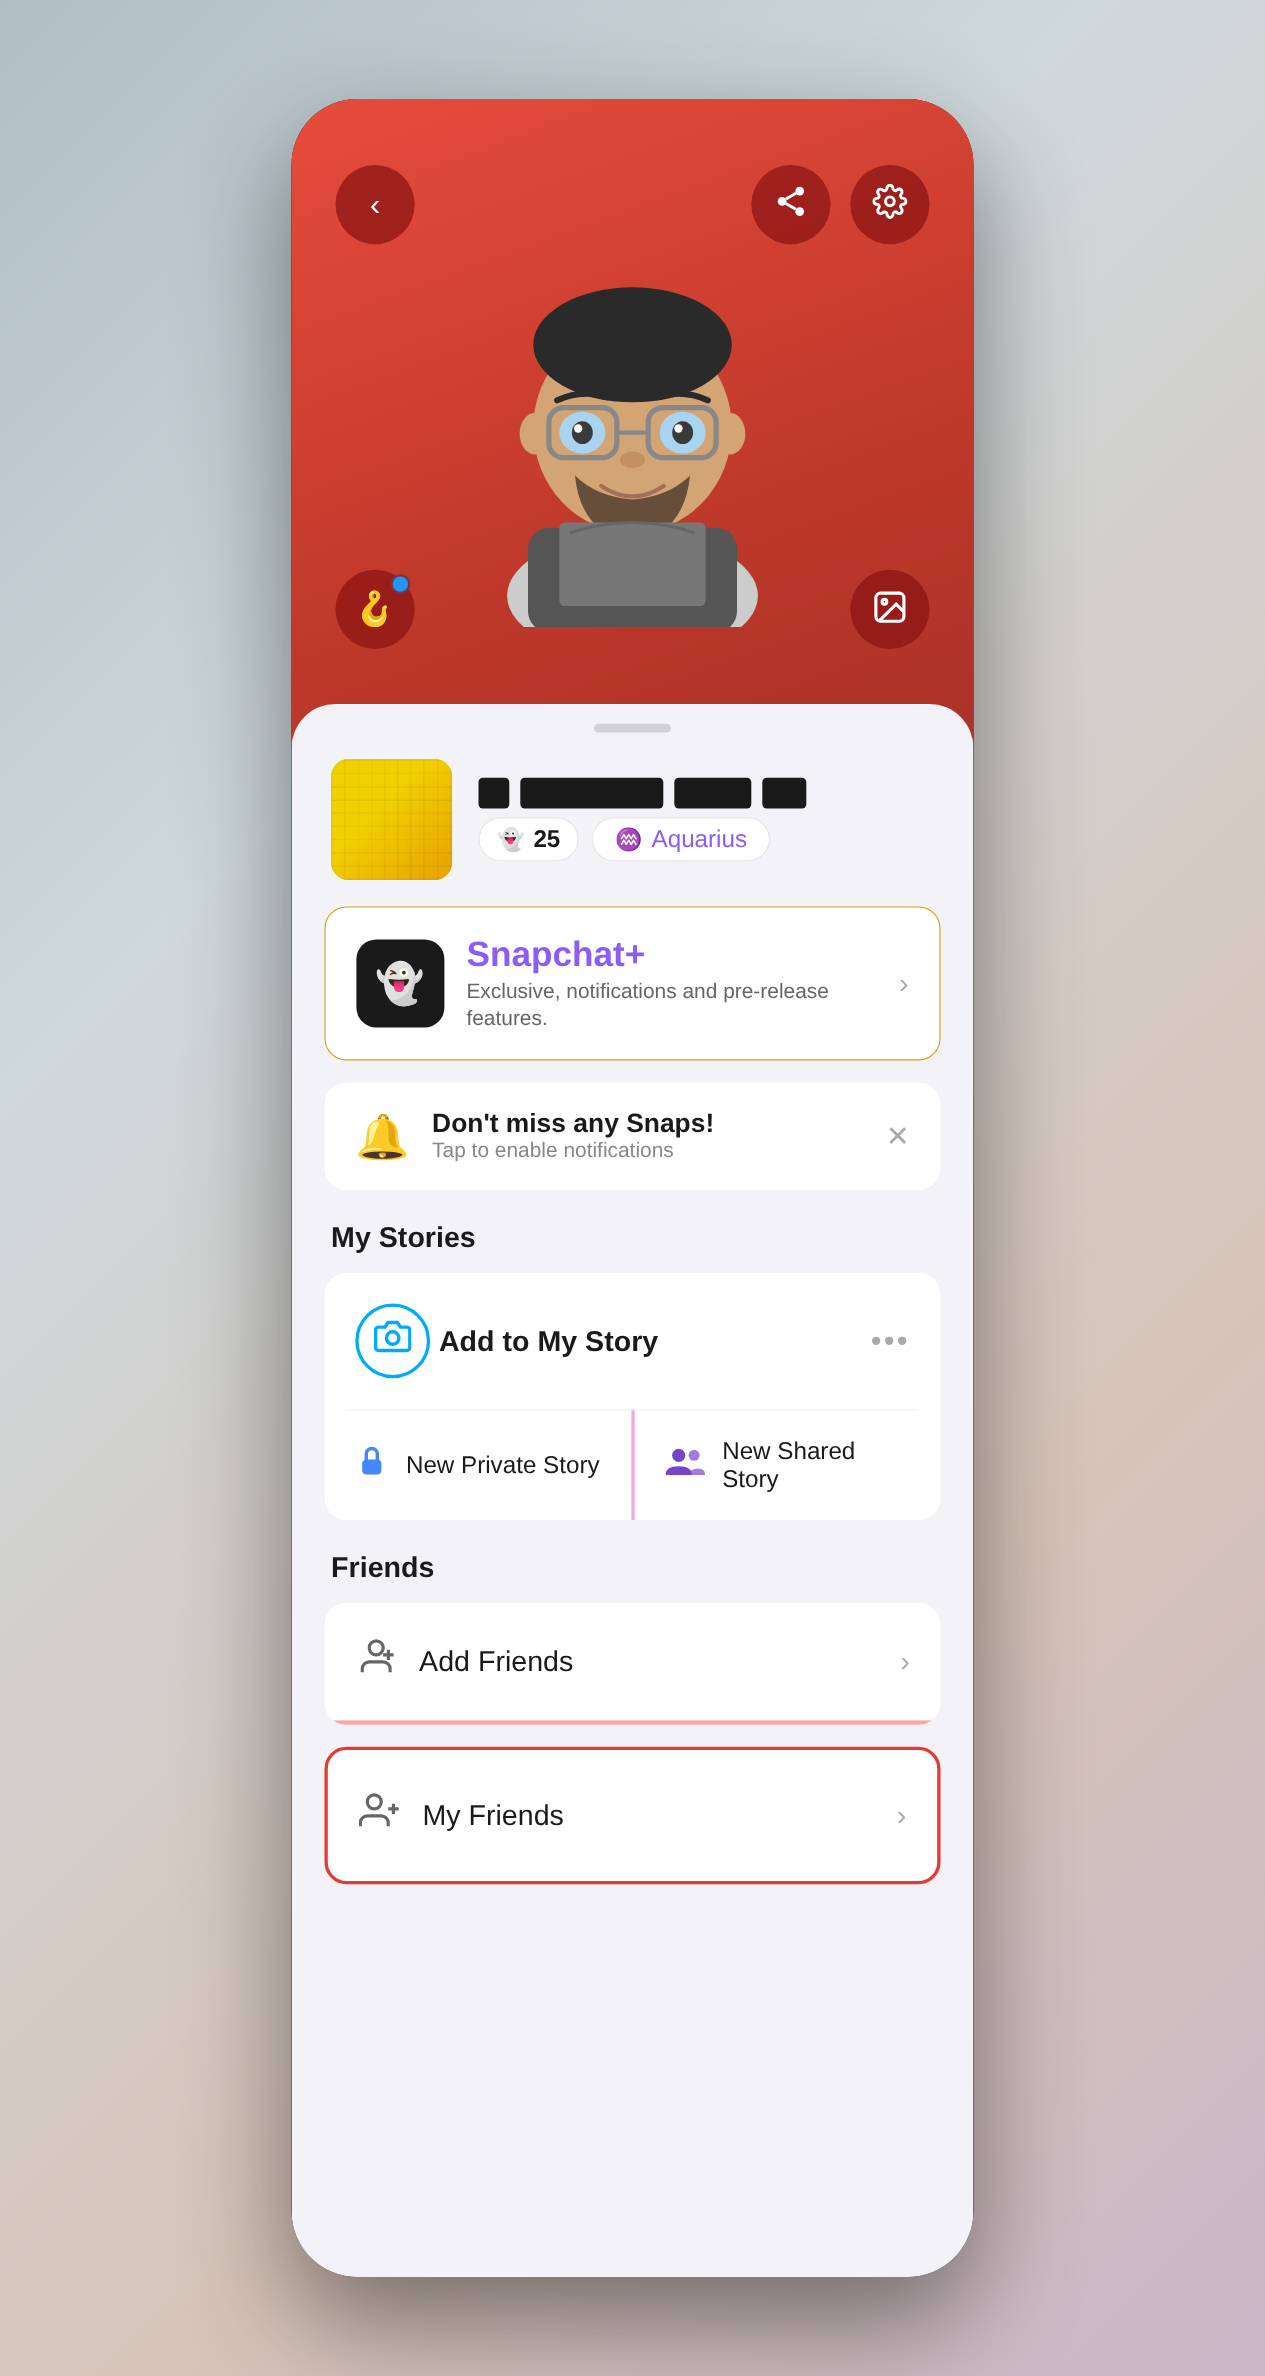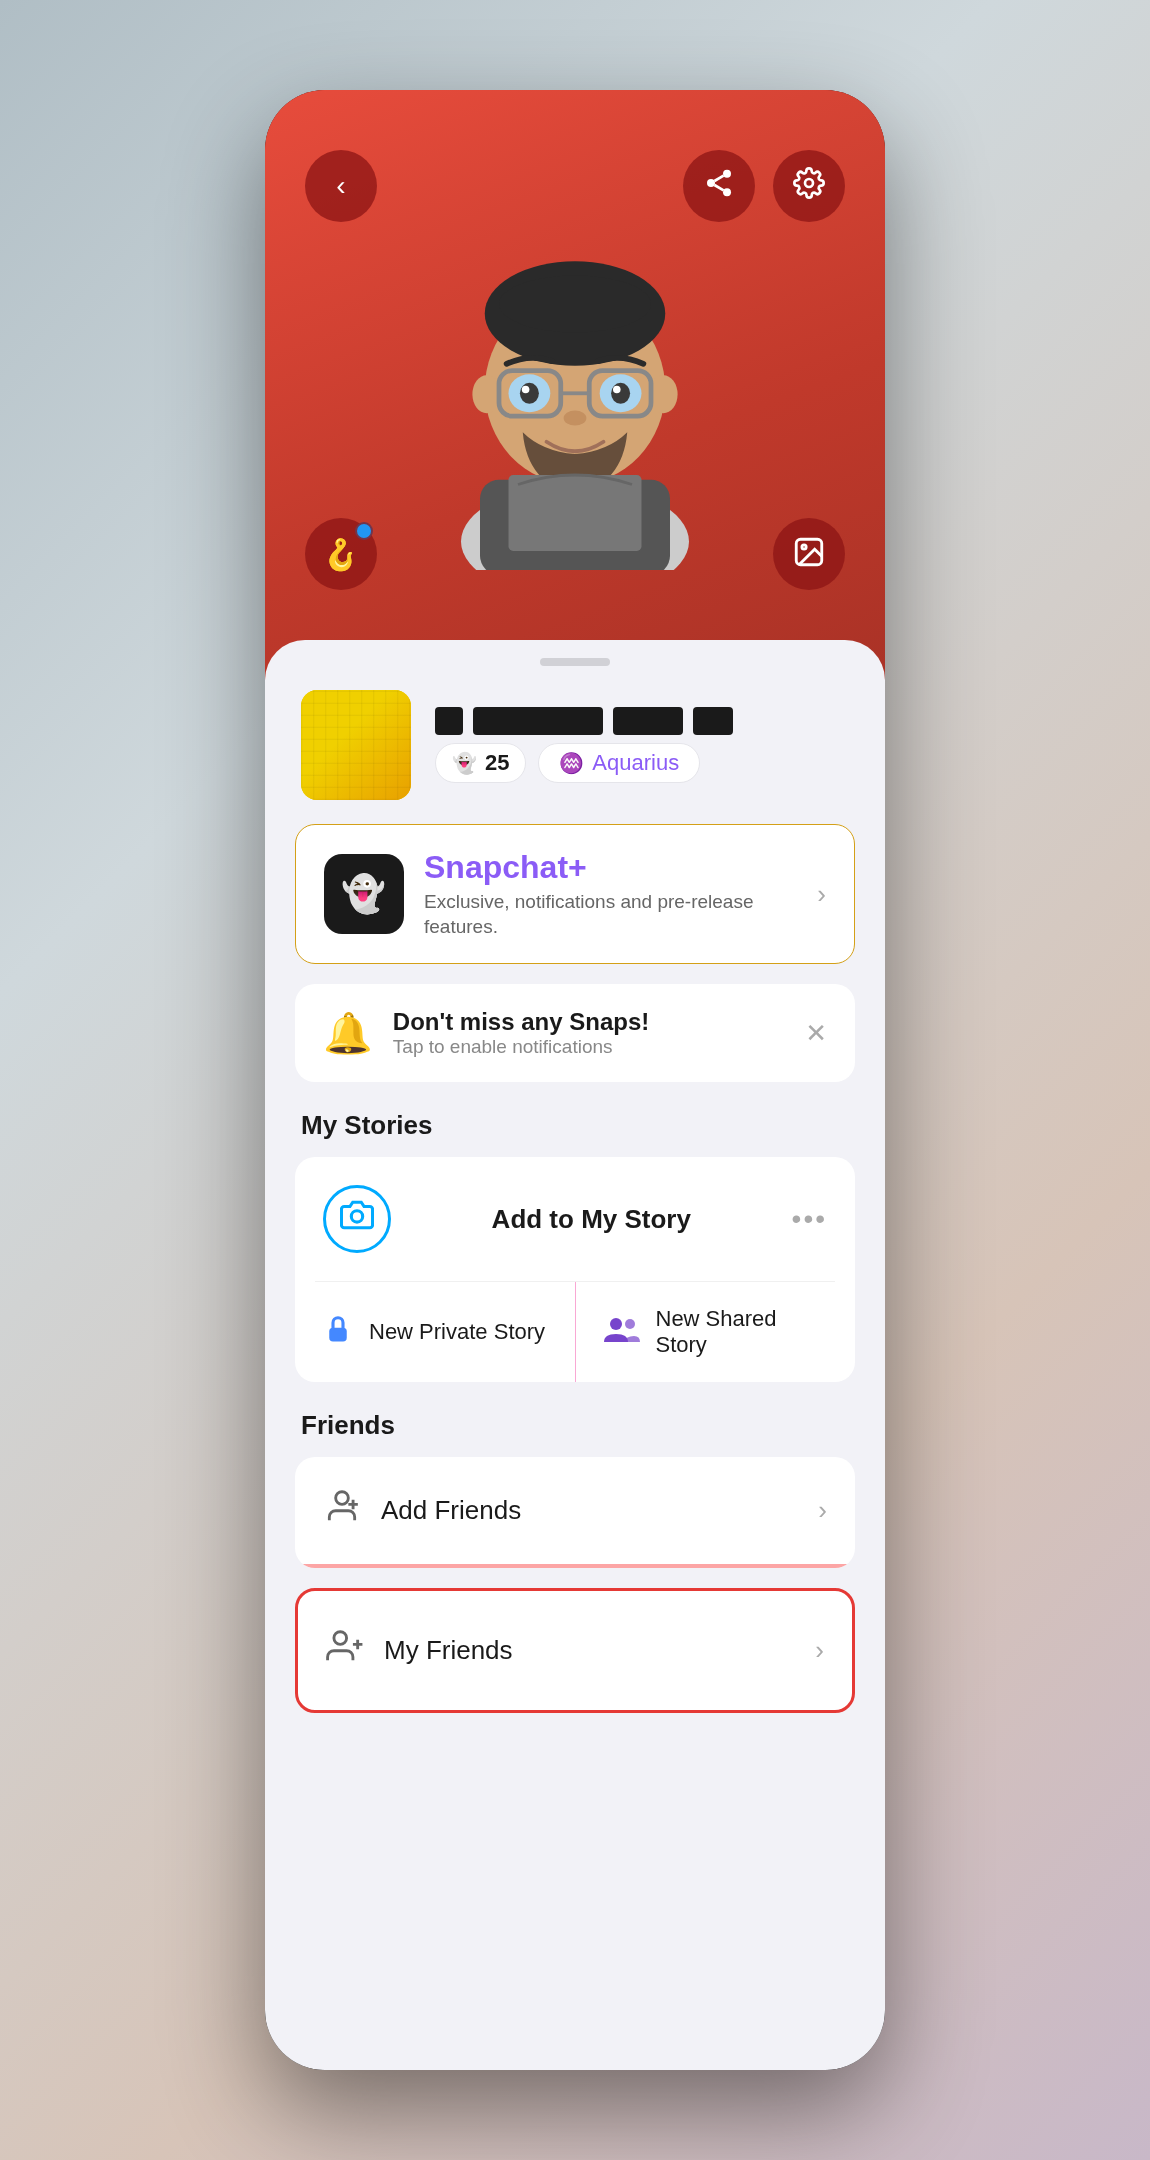--- a/index.html
+++ b/index.html
@@ -328,21 +328,20 @@
       margin: 0 30px 28px;
       background: #fff;
       border-radius: 20px;
       overflow: hidden;
     }
     .story-main-row {
       display: flex;
       align-items: center;
       padding: 28px 28px;
       gap: 8px;
-      text-align: center;
     }
     .story-icon-wrap {
       width: 68px;
       height: 68px;
       border: 3px solid #00aaff;
       border-radius: 50%;
       display: flex;
       align-items: center;
       justify-content: center;
       flex-shrink: 0;
@@ -372,21 +371,21 @@
     }
     .story-sub-item {
       flex: 1;
       display: flex;
       align-items: center;
       gap: 16px;
       padding: 24px 28px;
       cursor: pointer;
     }
     .story-sub-item:first-child {
-      border-right: 1px solid #f9a8d4;
+      border-right: 3px solid #f9a8d4;
     }
     .private-icon {
       font-size: 30px;
       color: #4488ff;
     }
     .shared-icon {
       font-size: 30px;
       color: #7744cc;
     }
     .sub-item-label {

